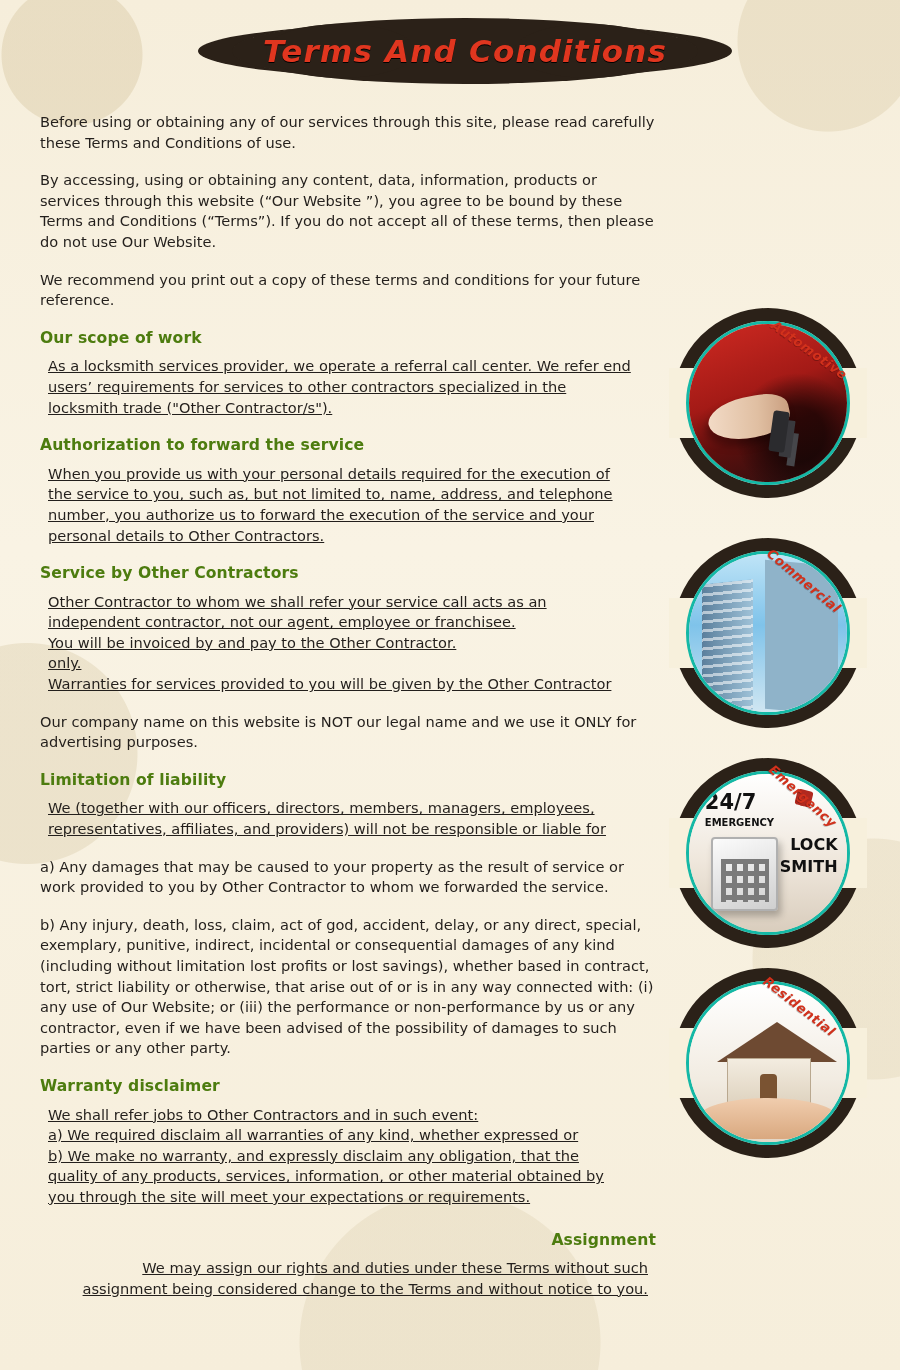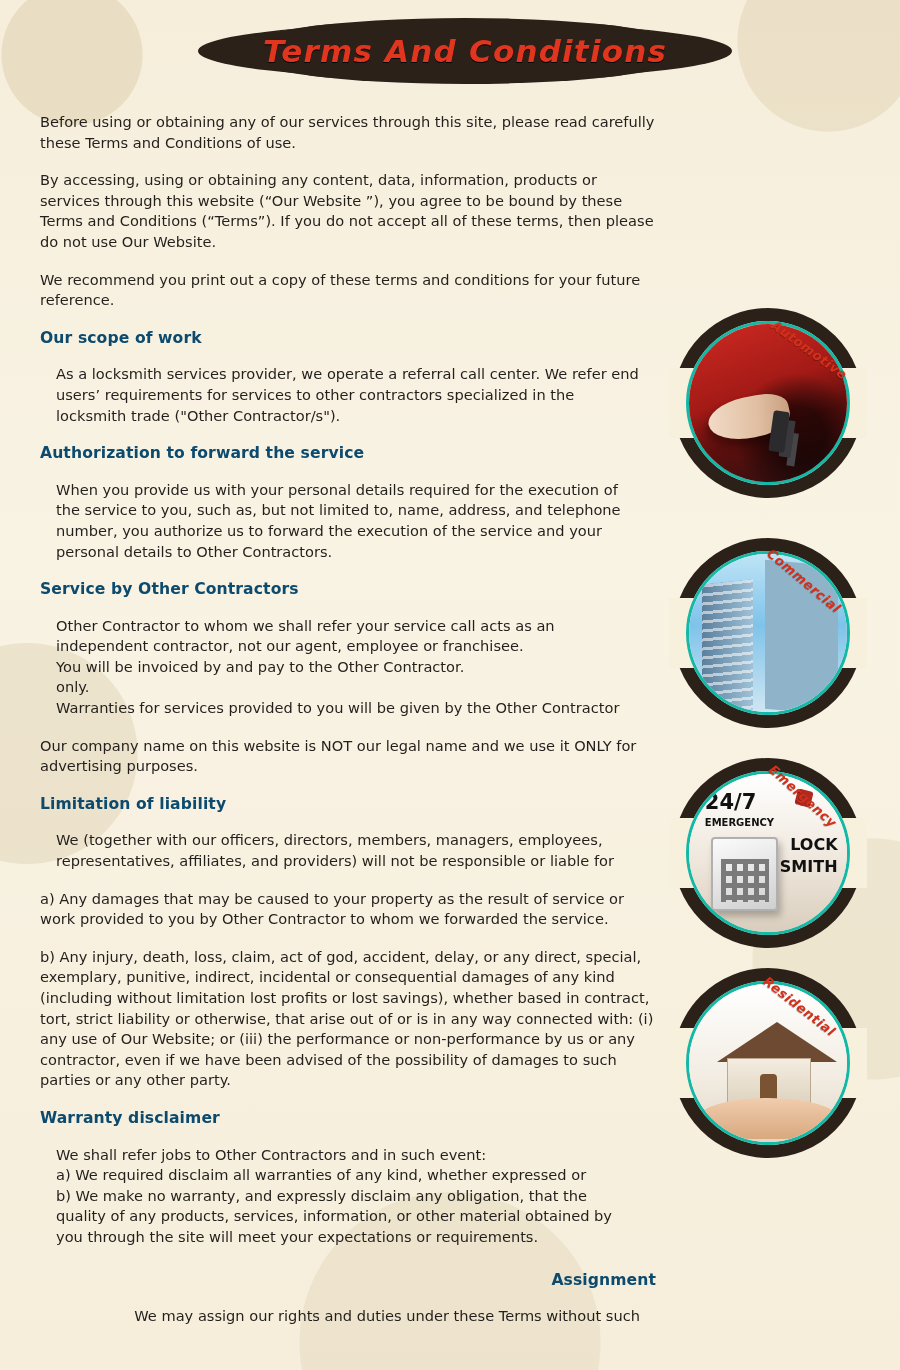--- a/index.html
+++ b/index.html
@@ -89,28 +89,29 @@
     font-size: 14.6px;
     line-height: 20.6px;
   }
   .content p {
     margin: 0 0 17px 0;
   }
   .content h3 {
     margin: 0 0 1px 0;
     font-size: 15.6px;
     font-weight: bold;
-    color: #0c4a6e;
+    color: #4d7c0f;
     letter-spacing: 0.1px;
   }
   .section {
     margin-bottom: 17px;
   }
   .section .lines {
-    margin: 16px;
+    margin: 8px;
+    text-decoration: underline;
   }
   .line {
     margin: 0;
   }
 
   
   .chain {
     position: absolute;
     left: 655px;
     top: 300px;
@@ -373,20 +374,21 @@
         <div class="line">b) We make no warranty, and expressly disclaim any obligation, that the</div>
         <div class="line">quality of any products, services, information, or other material obtained by</div>
         <div class="line">you through the site will meet your expectations or requirements.</div>
       </div>
     </div>
 
     <div class="section" style="margin-top:22px;text-align:right;">
       <h3>Assignment</h3>
       <div class="lines">
         <div class="line">We may assign our rights and duties under these Terms without such</div>
+        <div class="line">assignment being considered change to the Terms and without notice to you.</div>
       </div>
     </div>
 
   </div>
 
   <div class="chain">
 
     <div class="node" style="top:8px;">
       <div class="ring"></div>
       <div class="ring-mask-left"></div>

